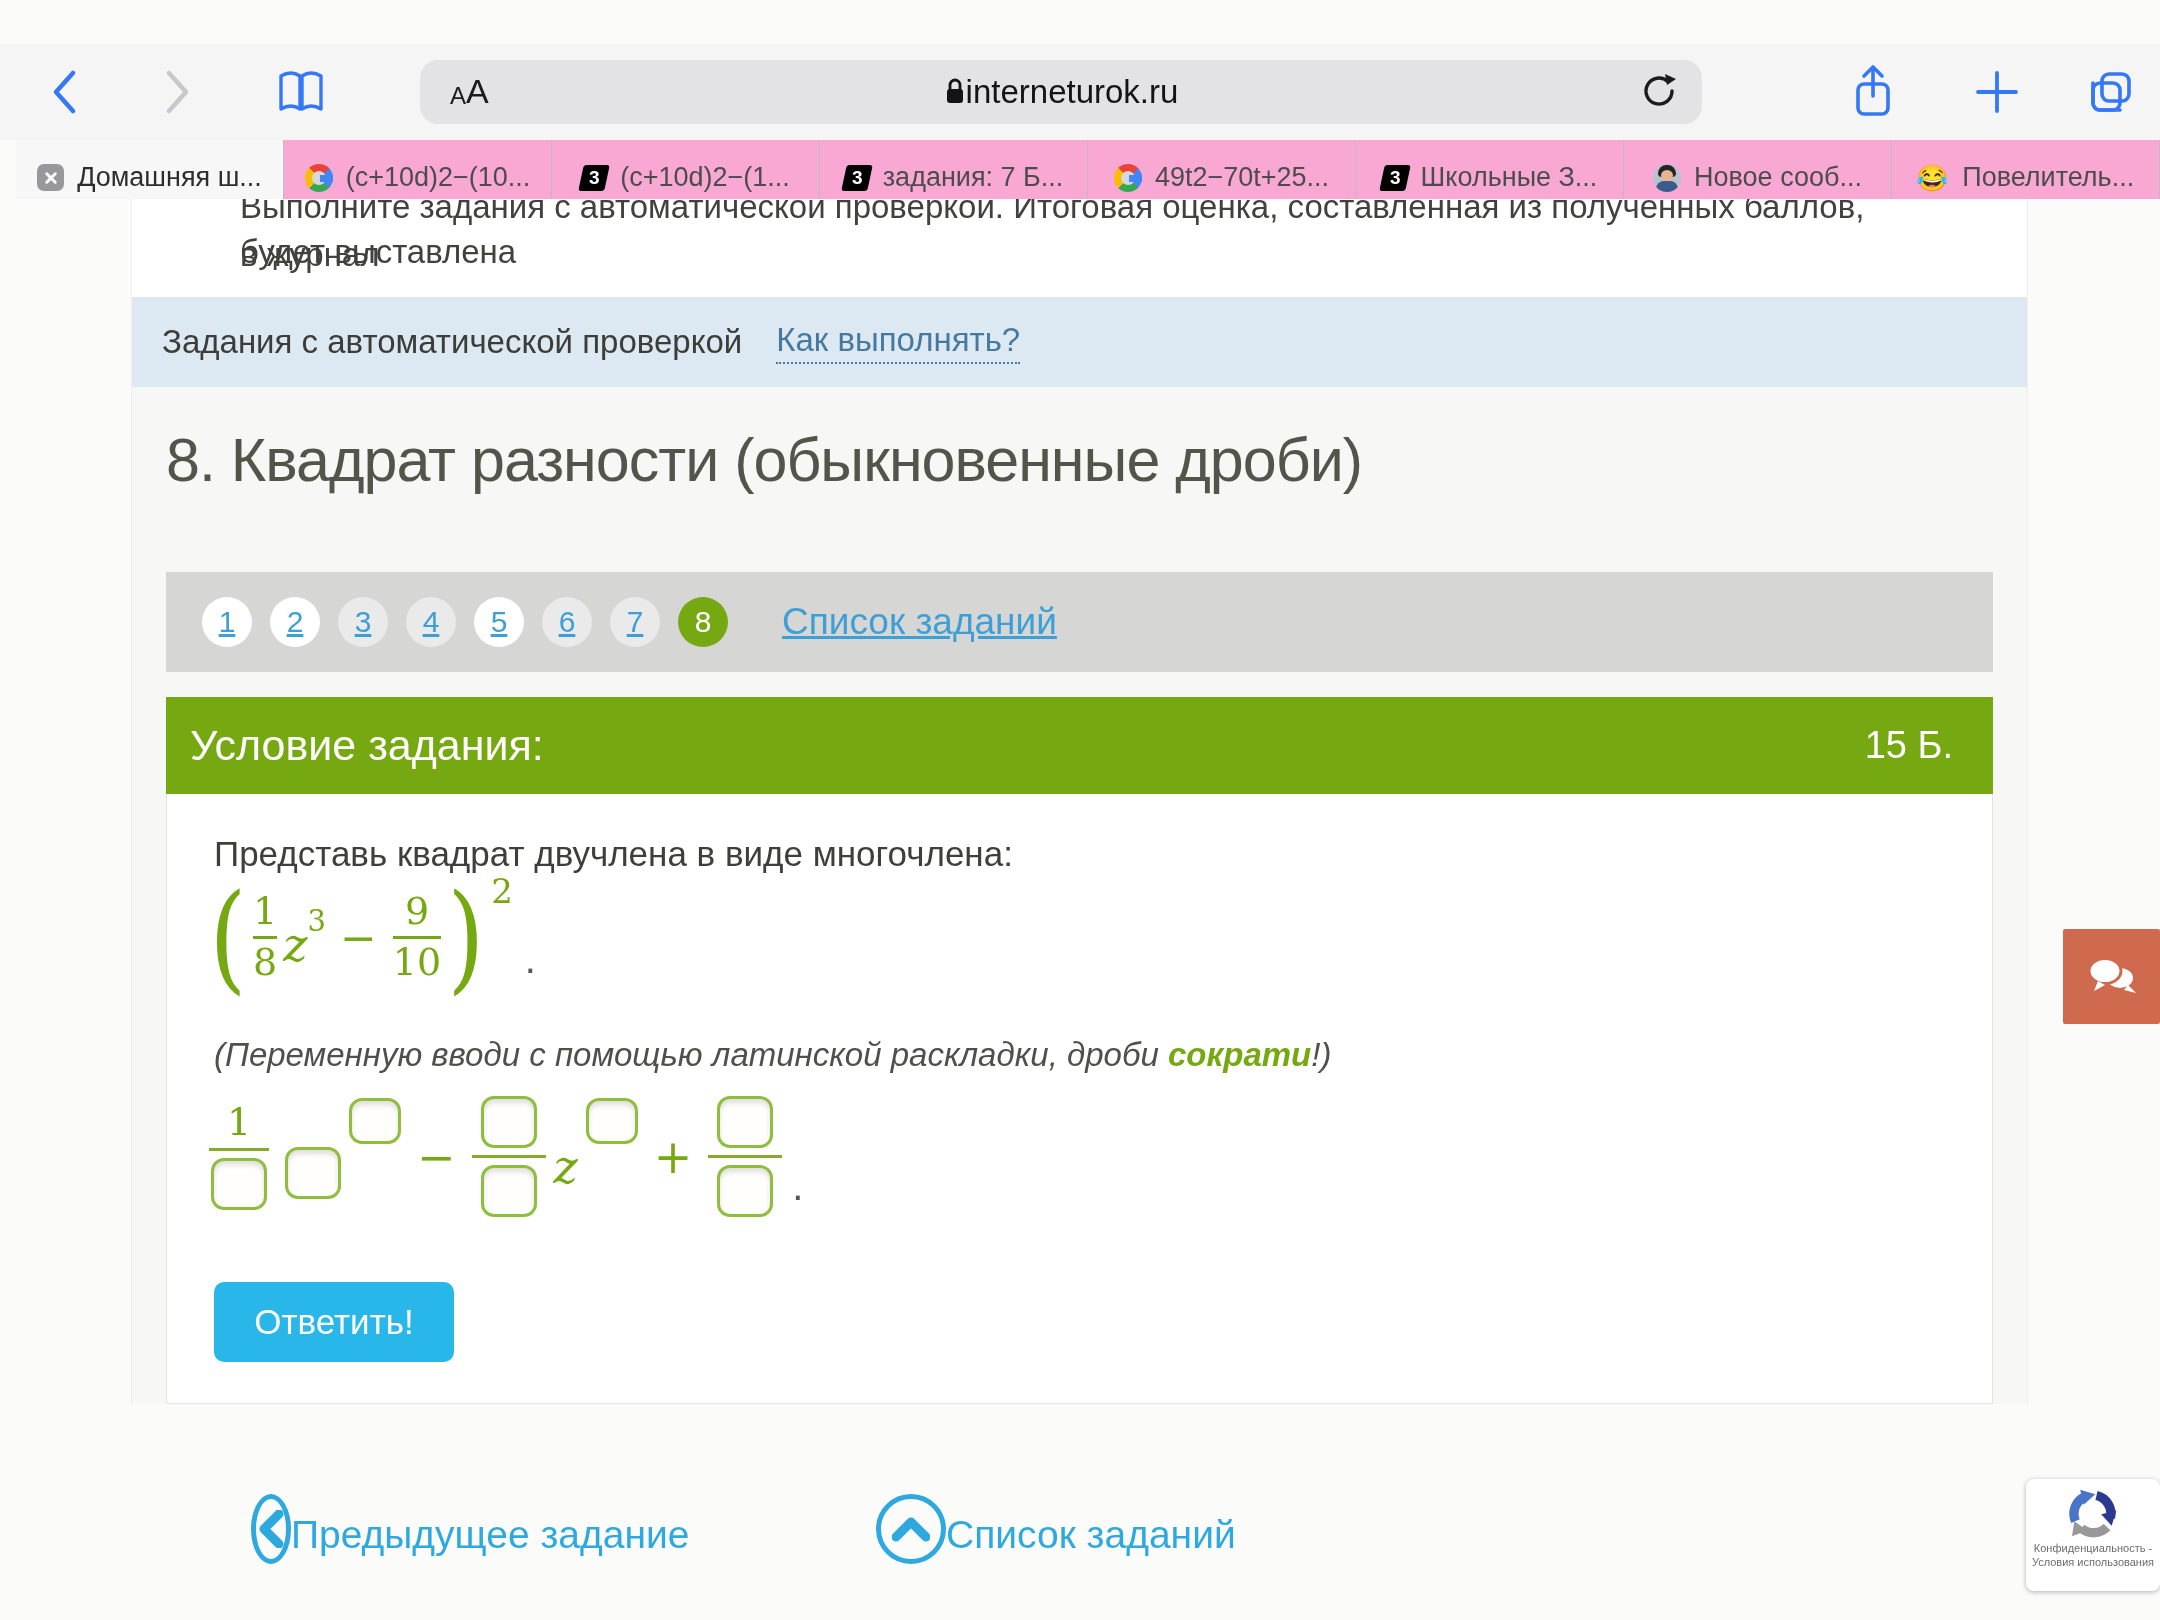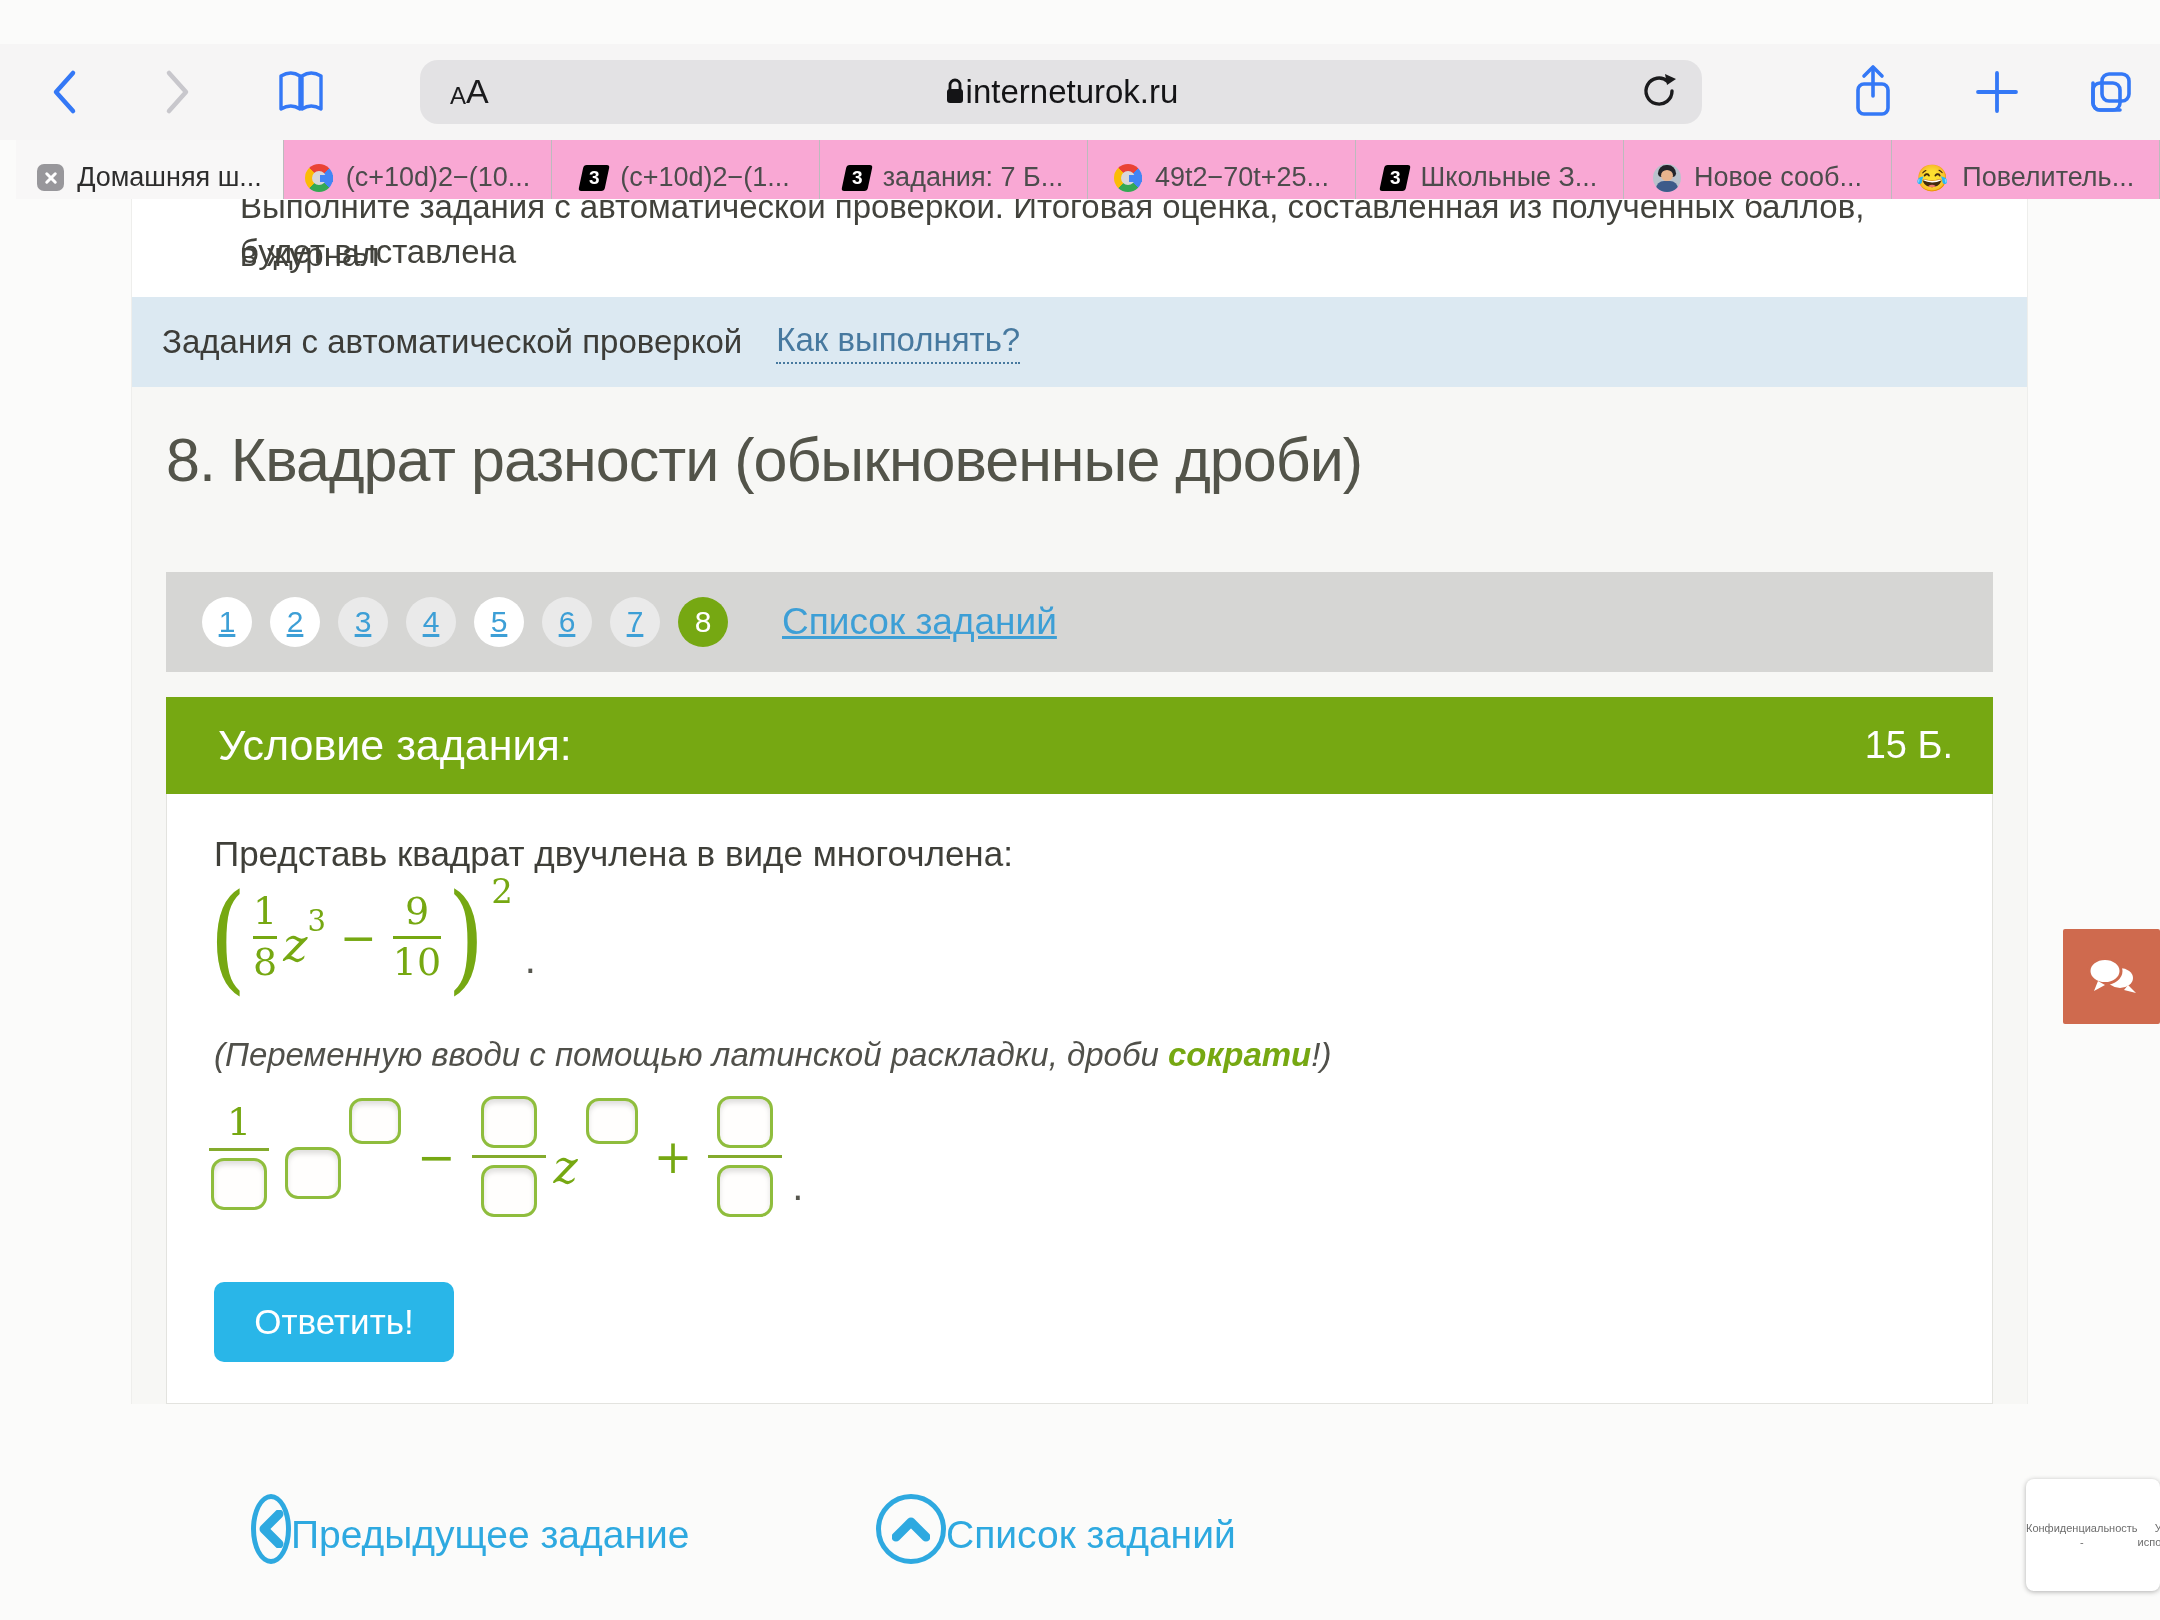--- a/index.html
+++ b/index.html
@@ -69,21 +69,21 @@
   .tasknav{position:absolute;top:185px;left:34px;right:34px;height:100px;background:#d6d6d4;
            display:flex;align-items:center;padding-left:36px}
   .num{width:50px;height:50px;border-radius:50%;background:#fff;margin-right:18px;flex:0 0 auto;
        display:flex;align-items:center;justify-content:center;font-size:30px;color:#3d9fd6;text-decoration:underline;cursor:pointer}
   .num.dim{background:#eaeaea}
   .num.active{background:#76a812;color:#fff;text-decoration:none}
   .listlink{margin-left:36px;font-size:37px;color:#3d9fd6;text-decoration:underline;cursor:pointer}
 
   .condbar{position:absolute;top:310px;left:34px;right:34px;height:97px;background:#76a812;color:#fff;
            display:flex;align-items:center}
-  .cond-title{margin-left:52px;font-size:43px}
+  .cond-title{margin-left:24px;font-size:43px}
   .cond-points{margin-left:auto;margin-right:40px;font-size:38px}
 
   .taskbox{position:absolute;top:407px;left:34px;right:34px;height:610px;background:#fff;
            border:1px solid #e3e3df;border-top:none}
   .prompt{position:absolute;top:40px;left:47px;font-size:35px;color:#3f3f39}
 
   
   .formula{position:absolute;top:84px;left:38px;display:flex;align-items:center;color:#76a812;
            font-family:"DejaVu Serif",serif}
   .paren{font-size:118px;line-height:1;font-weight:400;transform:scaleX(.8)}
@@ -123,21 +123,21 @@
   .bn-label{margin-top:12px;font-size:39px;color:#2ea9e0;white-space:nowrap}
   .bn1{left:251px;top:1295px}
   .bn2{left:876px;top:1295px}
 
   
   .chat{position:absolute;right:0;top:730px;width:97px;height:95px;background:#cf6a4e;border:none;
         display:flex;align-items:center;justify-content:center;cursor:pointer;border-radius:2px}
 
   
   .recaptcha{position:absolute;left:2026px;top:1280px;width:134px;height:112px;background:#fff;border-radius:8px;
-             box-shadow:0 1px 5px rgba(0,0,0,.3);display:flex;align-items:center;cursor:pointer}
+             box-shadow:0 1px 5px rgba(0,0,0,.3);display:flex;flex-direction:column;align-items:center;cursor:pointer}
   .rc-text{font-size:11px;color:#6d6d6d;line-height:1.3;text-align:center}
 </style>
 </head>
 <body>
 
 <div class="screen">
 
 
   <div class="toolbar">
     <button class="tb-btn" style="left:34px;width:60px">

